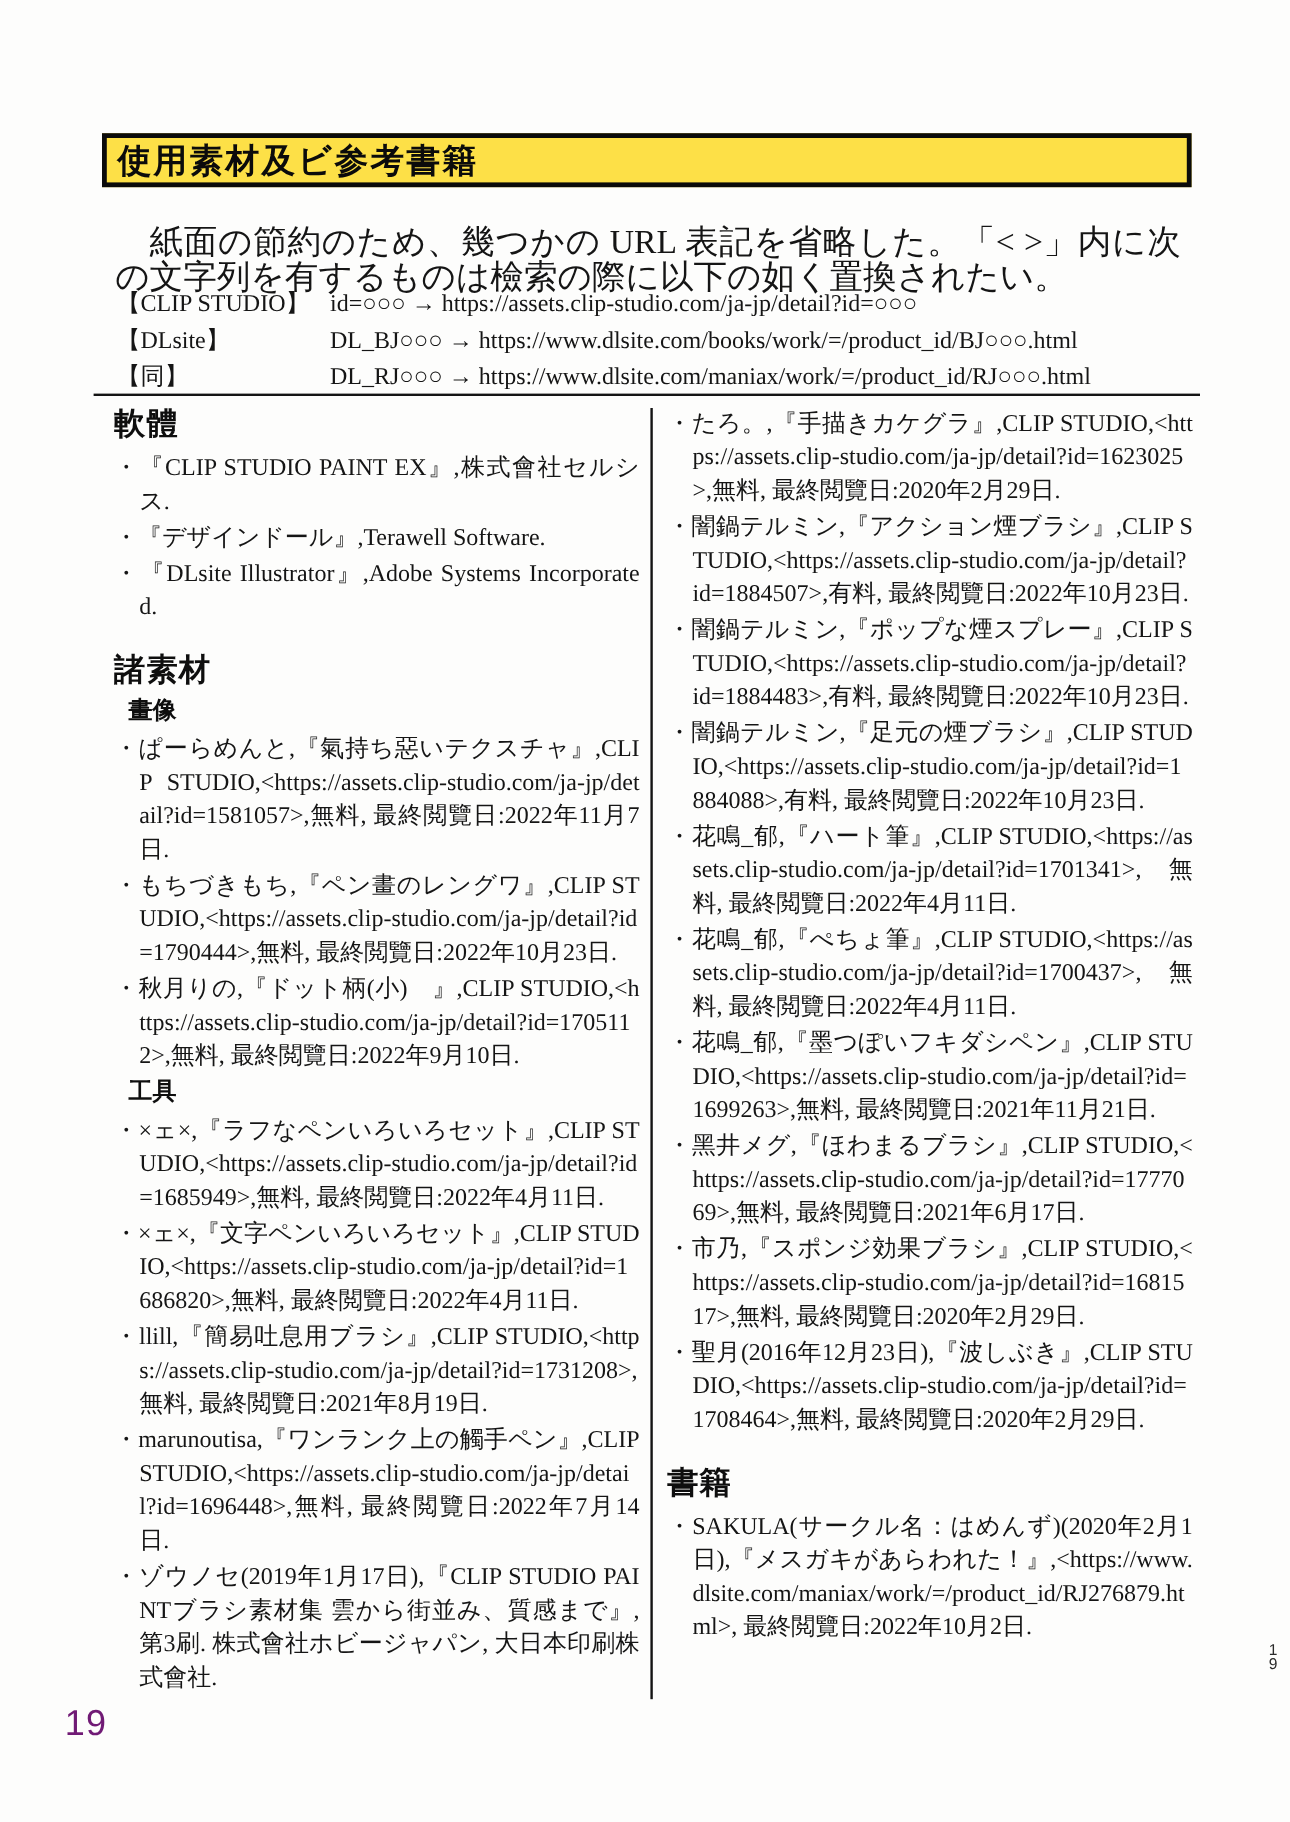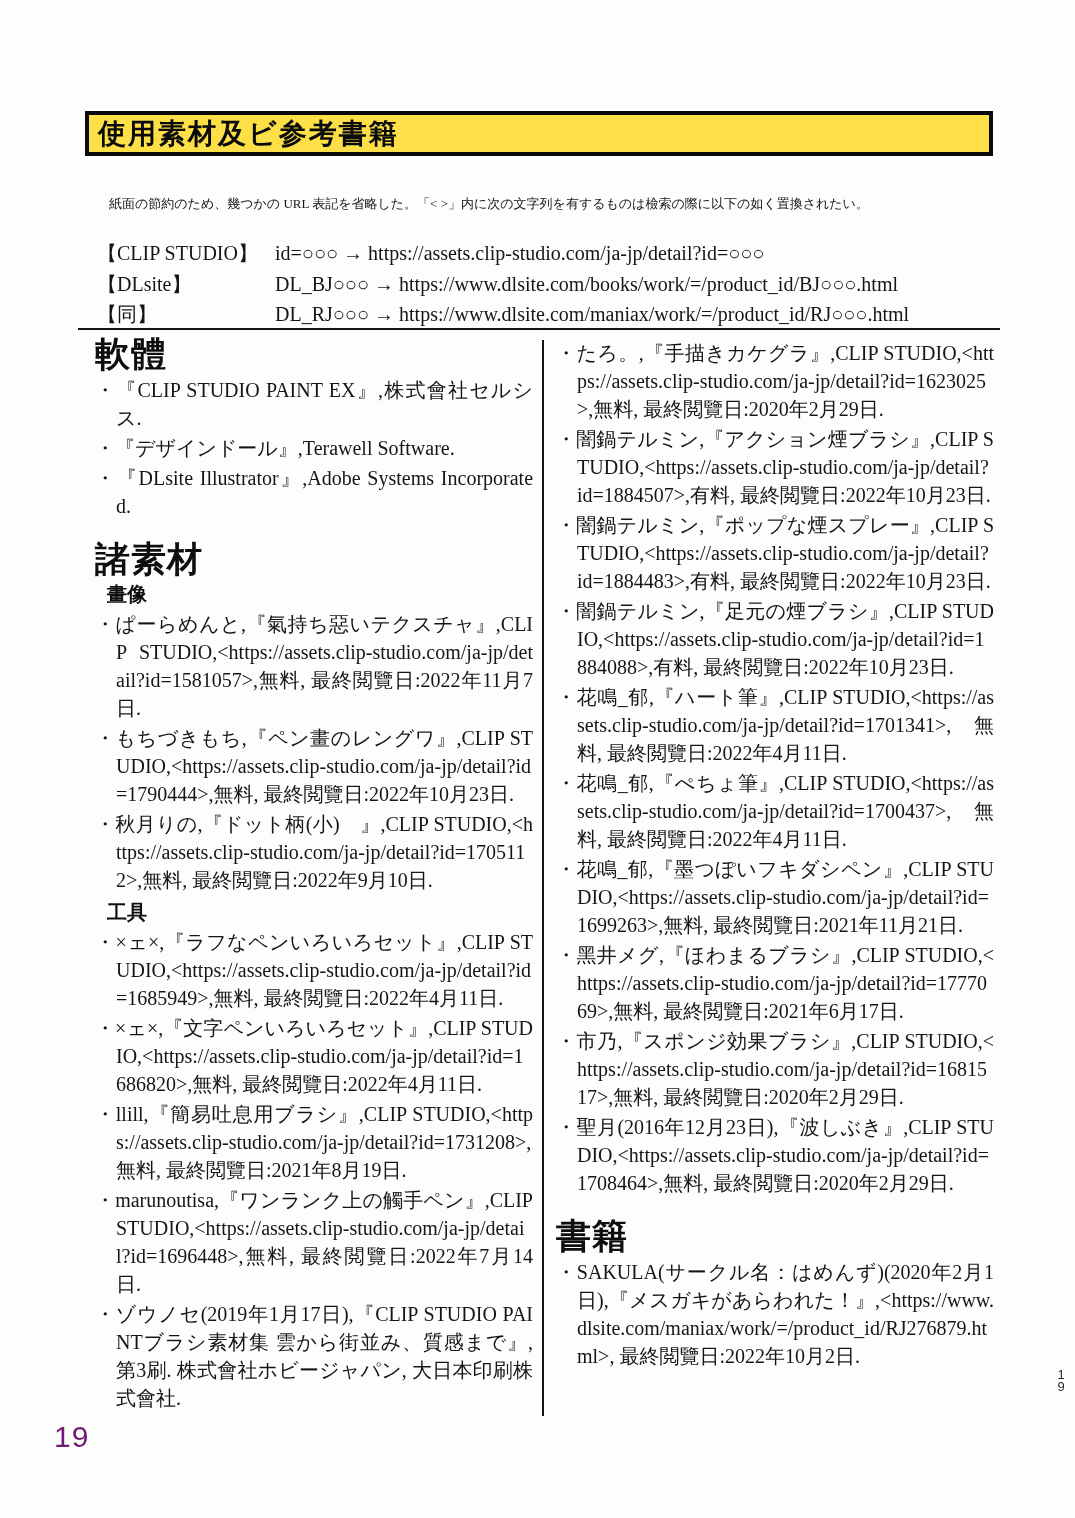--- a/index.html
+++ b/index.html
@@ -16,48 +16,48 @@
     display:flex; align-items:center;
   }
   .title-box .title {
     font-family:"Liberation Sans","DejaVu Sans",sans-serif;
     font-weight:700; font-size:28px; letter-spacing:2px; padding-left:9px;
     color:#0b0b0b; white-space:nowrap;
   }
 
   
   .intro {
-    position:absolute; left:96px; top:176px; width:888px;
-    font-size:13px; line-height:29px; text-align:justify;
+    position:absolute; left:96px; top:160px; width:888px;
+    font-size:28px; line-height:29px; text-align:justify;
     overflow-wrap:anywhere;
   }
 
   
   .rules { position:absolute; left:97px; top:238px; width:900px; font-size:20px; }
   .rule-row { display:flex; line-height:30.5px; }
   .rule-label { flex:0 0 178px; }
   .rule-value { flex:1 1 auto; white-space:nowrap; }
 
   
   .hrule { position:absolute; left:78px; top:328px; width:922px; height:2px; background:#141414; }
   .vdivider { position:absolute; left:542px; top:340px; width:2px; height:1076px; background:#141414; }
 
   
   .col { position:absolute; top:337px; width:438px; box-sizing:border-box; }
   .col-left  { left:95px; }
   .col-right { left:556px; }
 
   .h-main {
     font-family:"Liberation Sans","DejaVu Sans",sans-serif;
-    font-weight:700; font-size:35px; line-height:33px; letter-spacing:1px;
+    font-weight:700; font-size:26px; line-height:33px; letter-spacing:1px;
     margin:0 0 6px 0; color:#0e0e0e;
   }
   .h-main.spaced { margin-top:22px; }
   .h-sub {
-    font-family:Liberation Serif, serif;
+    font-family:Liberation Mono, monospace;
     font-weight:700; font-size:20px; line-height:26px;
     margin:5px 0 3px 12px; color:#0e0e0e;
   }
 
   .ref-list { list-style:none; margin:0; padding:0; }
   .ref-list li {
     font-size:20px; line-height:28px; margin:2px 0;
     padding-left:21px; text-indent:-21px;
     text-align:justify; word-break:break-all; overflow-wrap:anywhere;
   }

